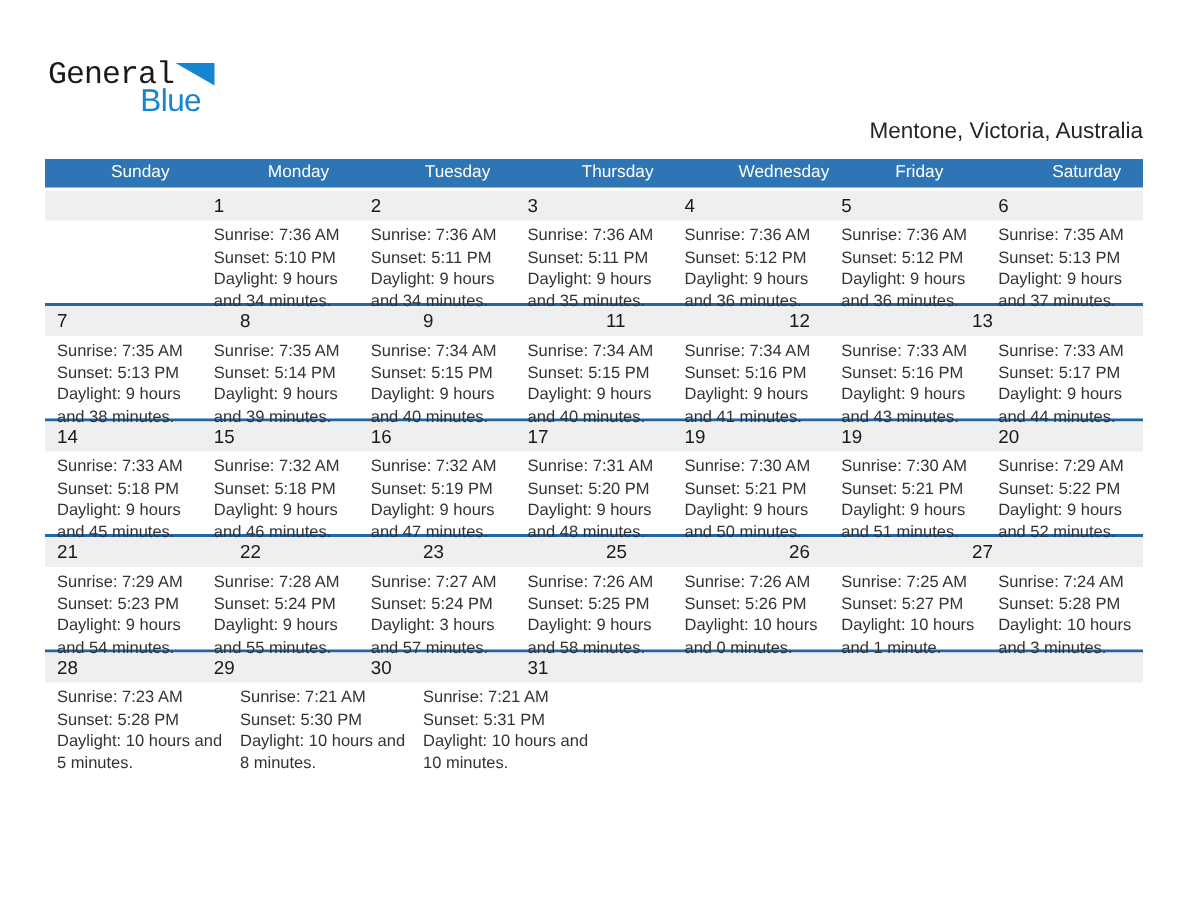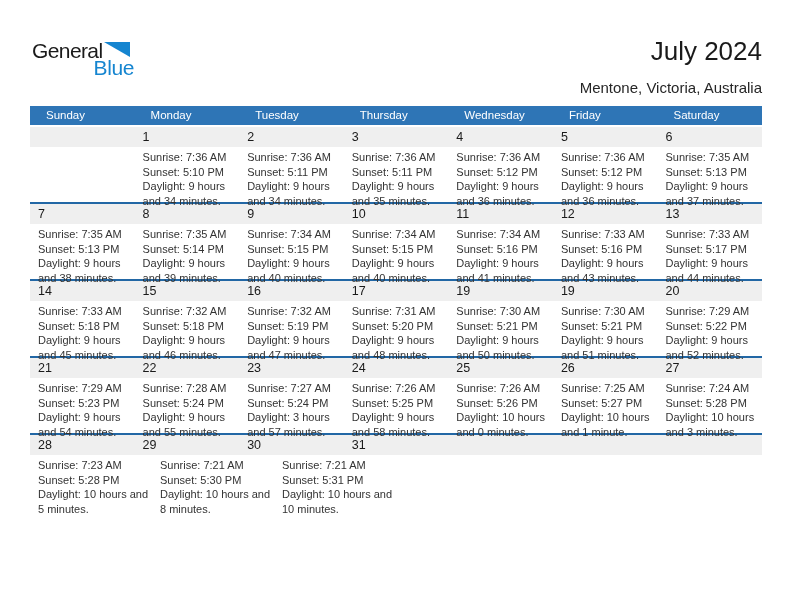--- a/index.html
+++ b/index.html
@@ -2,34 +2,34 @@
 <html style="--header-bg: #2E75B6; --separator: #2267A5; --strip-bg: #EFEFEF; --logo-blue: #1585D0;"><head>
 <meta charset="utf-8">
 <style>
   html,body{margin:0;padding:0;background:#ffffff;}
   body{width:792px;height:612px;font-family:"Liberation Sans", sans-serif;position:relative;overflow:hidden;}
 
   .page{position:absolute;inset:0;background:#ffffff;}
 
   
   .logo{position:absolute;left:32px;top:40px;width:102px;}
-  .logo-line1{display:flex;align-items:flex-start;}
+  .logo-line1{display:flex;align-items:flex-start;font-family:Liberation Mono, monospace;}
   .logo-general{font-size:21px;line-height:21px;color:#1a1a1a;letter-spacing:-0.6px;}
   .logo-tri{width:0;height:0;border-left:26px solid transparent;border-top:15px solid var(--logo-blue,#1585D0);margin-left:1px;margin-top:2px;}
   .logo-line2{text-align:right;margin-top:-4px;}
   .logo-blue{font-size:21px;line-height:21px;color:var(--logo-blue,#1585D0);letter-spacing:-0.4px;}
 
   
   .title{position:absolute;right:30px;top:36px;font-size:26px;line-height:30px;color:#1a1a1a;text-align:right;}
   .subtitle{position:absolute;right:30px;top:78px;font-size:15px;line-height:19px;color:#262626;font-weight:normal;text-align:right;}
 
   
   .calendar{position:absolute;left:30px;top:106px;width:732px;}
   .cal-header{display:flex;background:var(--header-bg,#2E75B6);height:19px;}
-  .hcell{flex:1;color:#ffffff;font-size:11.5px;line-height:19px;padding-left:16px;box-sizing:border-box;white-space:nowrap;overflow:hidden;}
+  .hcell{flex:1;color:#ffffff;font-size:11.5px;line-height:19px;padding-left:0;box-sizing:border-box;white-space:nowrap;overflow:hidden;margin-left:44px;}
 
   .weeks{margin-top:2px;}
   .week{background:#ffffff;}
   .week + .week{border-top:2px solid var(--separator,#2267A5);}
   .dates{display:flex;background:var(--strip-bg,#EFEFEF);height:20px;}
   .dcell{flex:1;font-size:12.5px;line-height:20px;padding-left:8px;box-sizing:border-box;color:#1a1a1a;}
   .details{display:flex;height:55px;}
   .cell{flex:1;padding:3px 2px 0 8px;box-sizing:border-box;font-size:11px;line-height:14.5px;color:#333333;}
   .line{word-wrap:break-word;}
 </style>
@@ -41,21 +41,20 @@
   <div class="logo">
     <div class="logo-line1">
       <span class="logo-general">General</span>
       <span class="logo-tri"></span>
     </div>
     <div class="logo-line2">
       <span class="logo-blue">Blue</span>
     </div>
   </div>
 
-  <div class="title">July 2024</div>
   <div class="subtitle">Mentone, Victoria, Australia</div>
 
   <div class="calendar">
     <div class="cal-header">
         <div class="hcell">Sunday</div>
         <div class="hcell">Monday</div>
         <div class="hcell">Tuesday</div>
         <div class="hcell">Thursday</div>
         <div class="hcell">Wednesday</div>
         <div class="hcell">Friday</div>
@@ -104,21 +103,20 @@
               <div class="line">Sunset: 5:13 PM</div>
               <div class="line">Daylight: 9 hours and 37 minutes.</div>
             </div>
           </div>
         </div>
         <div class="week">
           <div class="dates">
             <div class="dcell">7</div>
             <div class="dcell">8</div>
             <div class="dcell">9</div>
-            <div class="dcell">10</div>
             <div class="dcell">11</div>
             <div class="dcell">12</div>
             <div class="dcell">13</div>
           </div>
           <div class="details">
             <div class="cell">
               <div class="line">Sunrise: 7:35 AM</div>
               <div class="line">Sunset: 5:13 PM</div>
               <div class="line">Daylight: 9 hours and 38 minutes.</div>
             </div>
@@ -200,21 +198,20 @@
               <div class="line">Sunset: 5:22 PM</div>
               <div class="line">Daylight: 9 hours and 52 minutes.</div>
             </div>
           </div>
         </div>
         <div class="week">
           <div class="dates">
             <div class="dcell">21</div>
             <div class="dcell">22</div>
             <div class="dcell">23</div>
-            <div class="dcell">24</div>
             <div class="dcell">25</div>
             <div class="dcell">26</div>
             <div class="dcell">27</div>
           </div>
           <div class="details">
             <div class="cell">
               <div class="line">Sunrise: 7:29 AM</div>
               <div class="line">Sunset: 5:23 PM</div>
               <div class="line">Daylight: 9 hours and 54 minutes.</div>
             </div>

